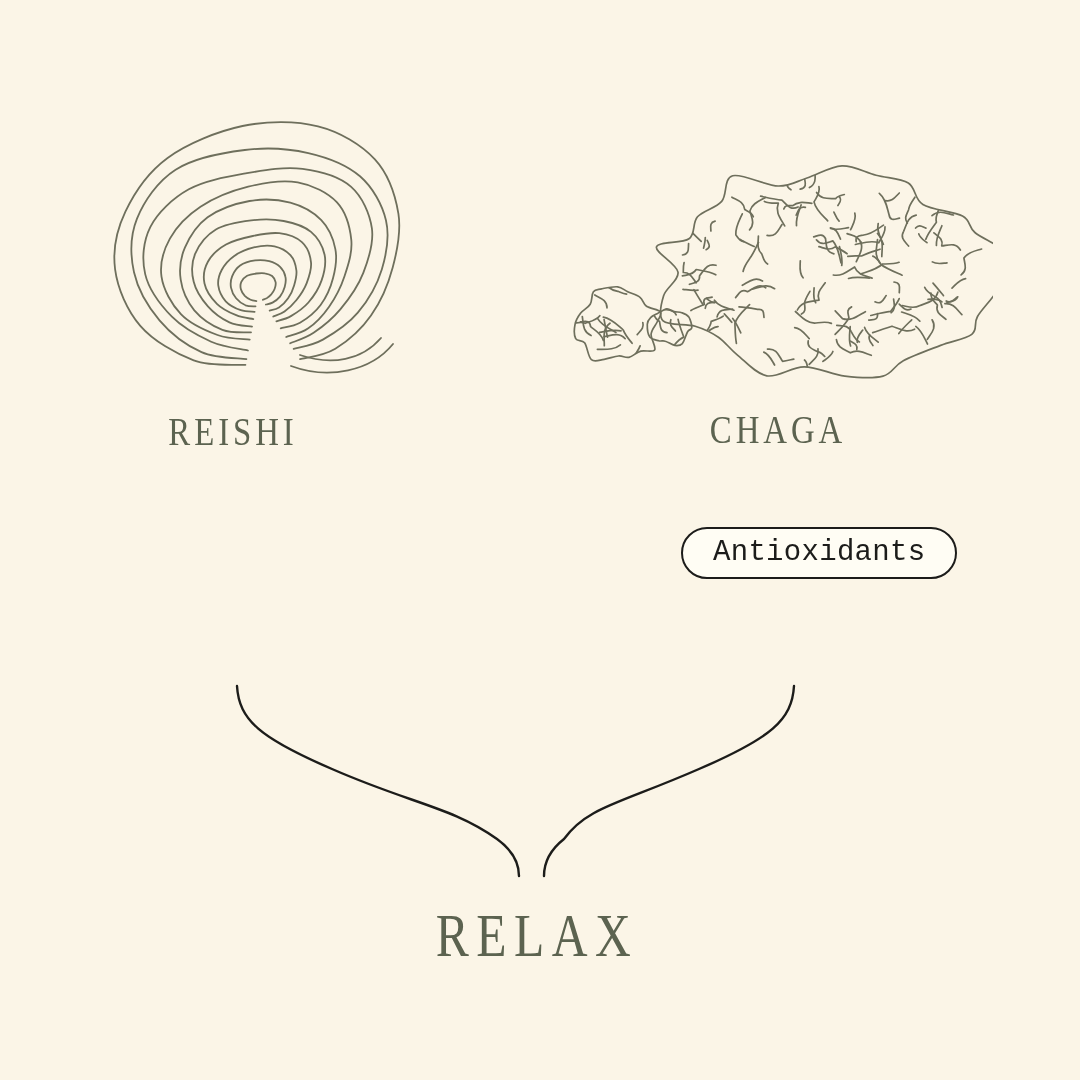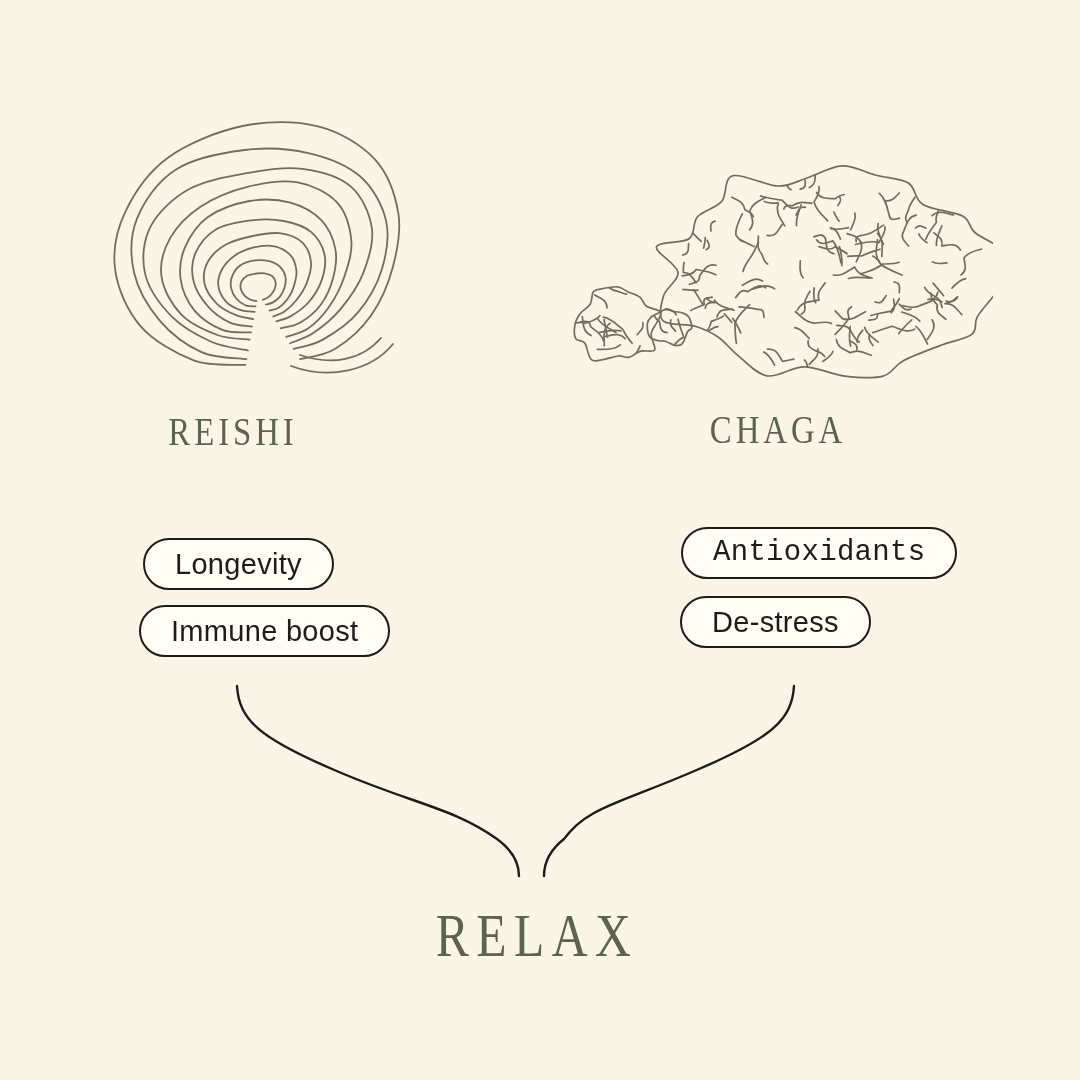--- a/index.html
+++ b/index.html
@@ -222,24 +222,21 @@
           <path d="M105.1,155.3C106.3,161.4 108.7,167.2 110.8,173.1C104.9,175.4 101.8,180.6 98.0,185.0"></path>
           <path d="M94.0,168.6C86.7,168.1 87.6,162.1 86.5,157.4C80.0,153.8 79.7,146.9 78.0,140.8"></path>
         </g>
       </g>
     </svg>
 
   <div class="species-label label-reishi">REISHI</div>
 
   <div class="species-label label-chaga">CHAGA</div>
 
-  <div class="pill pill-l1">Longevity</div>
-  <div class="pill pill-l2">Immune boost</div>
   <div class="pill pill-r1">Antioxidants</div>
-  <div class="pill pill-r2">De-stress</div>
 
   <svg class="connectors" viewBox="0 0 1080 1080">
     <g fill="none" stroke="#1c1c1a" stroke-width="2.4" stroke-linecap="round">
       <path d="M237,670 C239,704 260,722 332,753 C412,788 452,791 497,823 C512,834 519,846 519,860"></path>
       <path d="M794,670 C792,704 771,722 699,753 C619,788 587,791 564,823 C550,834 544,846 544,860"></path>
     </g>
   </svg>
 
   <div class="relax-title">RELAX</div>
 </div>

